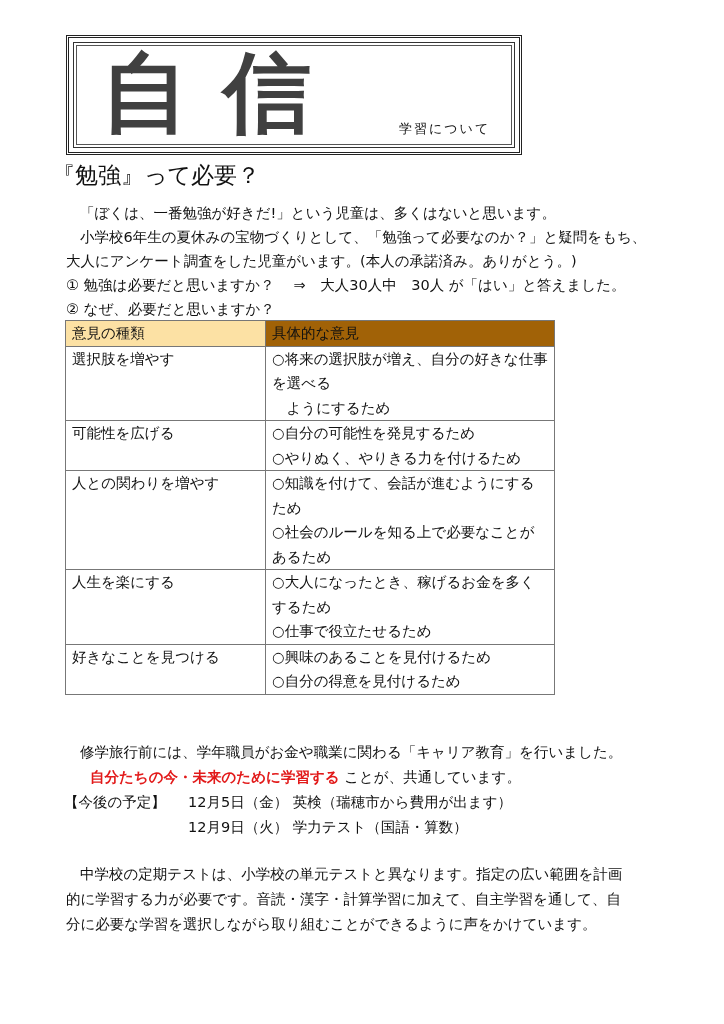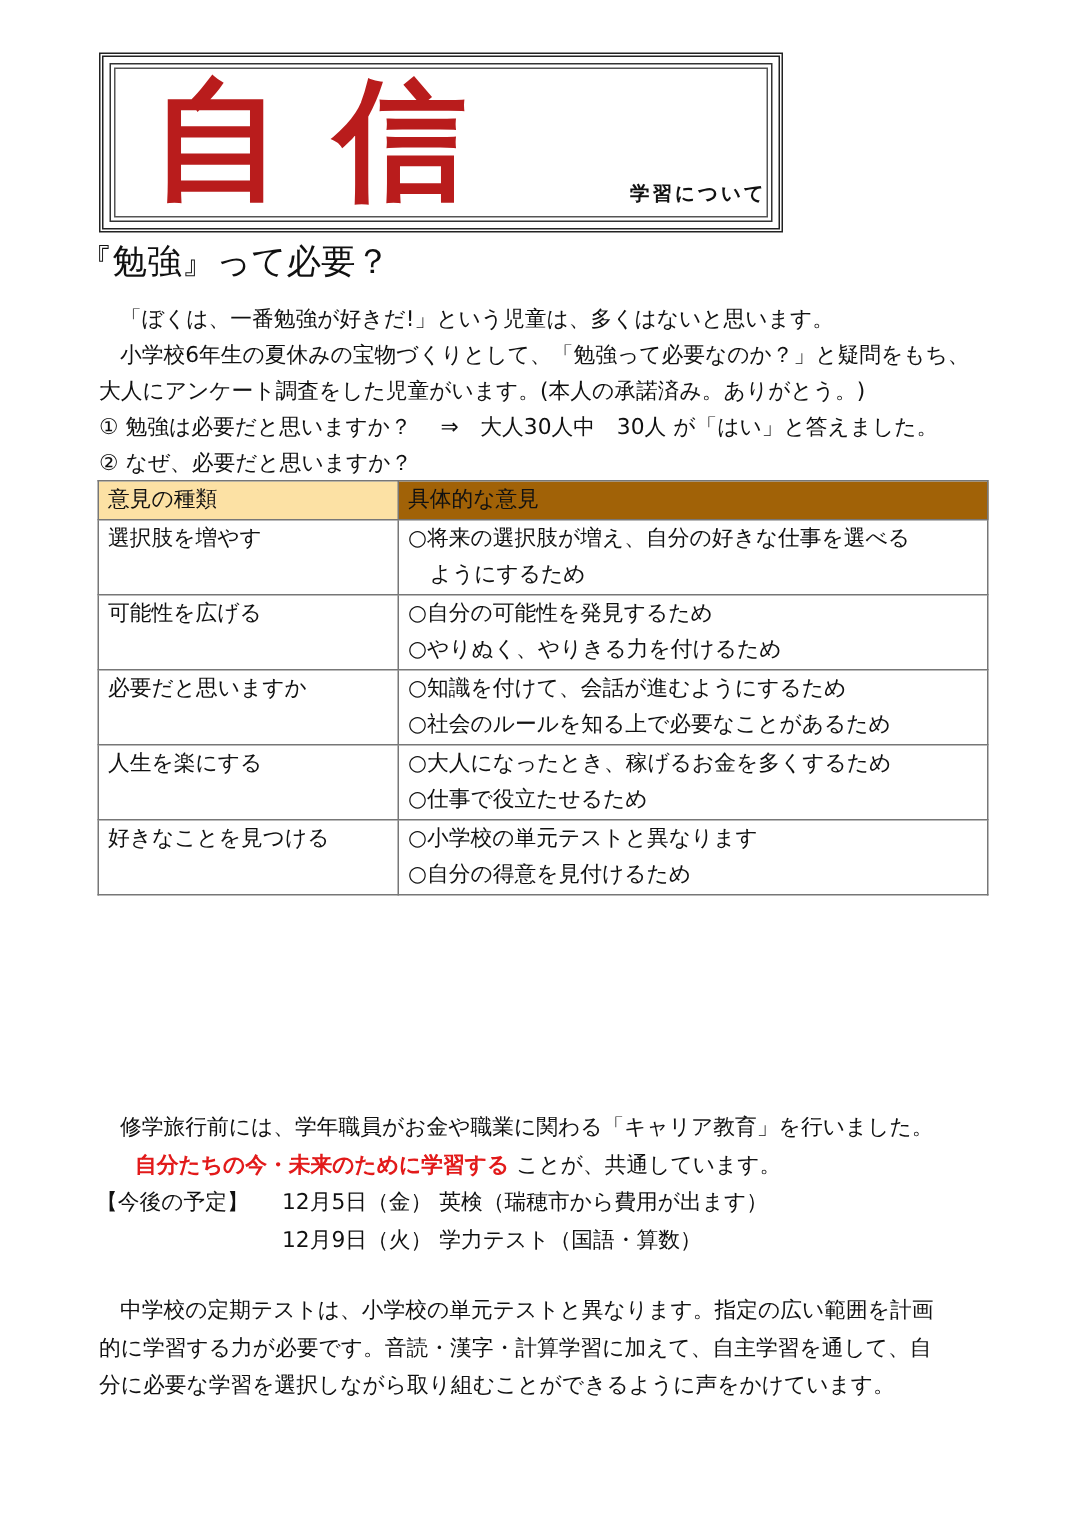--- a/index.html
+++ b/index.html
@@ -5,25 +5,25 @@
   html, body { margin:0; padding:0; background:#fff; }
   body { width:724px; height:1024px; position:relative; overflow:hidden;
          font-family:"DejaVu Sans", sans-serif; color:#111; }
   .frame { position:absolute; left:66px; top:35px; width:456px; height:120px;
            border:3px double #222; box-sizing:border-box; }
   .frame-inner { position:absolute; left:4px; top:4px; right:4px; bottom:4px;
            border:1px solid #333; }
   .frame-inner2 { position:absolute; left:2px; top:2px; right:2px; bottom:2px;
            border:1px solid #555; }
   .big-title { position:absolute; left:32px; top:4px; font-family:"DejaVu Serif", serif;
-           font-weight:bold; font-size:88px; letter-spacing:34px; line-height:100px; color:#b91c1c; }
-  .subtitle { position:absolute; left:330px; top:82px; font-size:13px; font-weight:bold; letter-spacing:2px;margin-left:21px; }
+           font-weight:bold; font-size:88px; letter-spacing:34px; line-height:100px; color:#404040; }
+  .subtitle { position:absolute; left:330px; top:82px; font-size:13px; font-weight:normal; letter-spacing:2px; }
   .heading { position:absolute; left:52px; top:160px; font-size:23px; line-height:30px; }
   .para { position:absolute; left:66px; font-size:14.5px; line-height:24px; white-space:nowrap; }
-  table { position:absolute; left:65px; top:320px; width:594px; border-collapse:collapse; font-size:14.5px; }
+  table { position:absolute; left:65px; top:320px; width:490px; border-collapse:collapse; font-size:14.5px; }
   td, th { border:1px solid #777; vertical-align:top; padding:0 6px; text-align:left; font-weight:normal; line-height:24.5px; }
   th.c1 { background:#fce1a4; width:187px; }
   th.c2 { background:#a16207; }
   .red { color:#e21a1a; font-weight:bold;margin-left:24px; }
   .sched { position:absolute; font-size:14.5px; line-height:24px; white-space:nowrap; }
 </style>
 </head>
 <body>
 
 <div class="frame">
@@ -58,37 +58,37 @@
         </td>
       </tr>
     <tr>
         <td>可能性を広げる</td>
         <td>
           <div>○自分の可能性を発見するため</div>
           <div>○やりぬく、やりきる力を付けるため</div>
         </td>
       </tr>
     <tr>
-        <td>必要だと思いますか</td>
+        <td>人との関わりを増やす</td>
         <td>
           <div>○知識を付けて、会話が進むようにするため</div>
           <div>○社会のルールを知る上で必要なことがあるため</div>
         </td>
       </tr>
     <tr>
         <td>人生を楽にする</td>
         <td>
           <div>○大人になったとき、稼げるお金を多くするため</div>
           <div>○仕事で役立たせるため</div>
         </td>
       </tr>
     <tr>
         <td>好きなことを見つける</td>
         <td>
-          <div>○小学校の単元テストと異なります</div>
+          <div>○興味のあることを見付けるため</div>
           <div>○自分の得意を見付けるため</div>
         </td>
       </tr>
   </tbody>
 </table>
 
 <div class="para" style="top:740px;padding-left:14px">修学旅行前には、学年職員がお金や職業に関わる「キャリア教育」を行いました。</div>
 <div class="para" style="top:765px"><span class="red">自分たちの今・未来のために学習する</span><span> ことが、共通しています。</span></div>
 
 <div class="sched" style="left:64px;top:790px">【今後の予定】</div>

